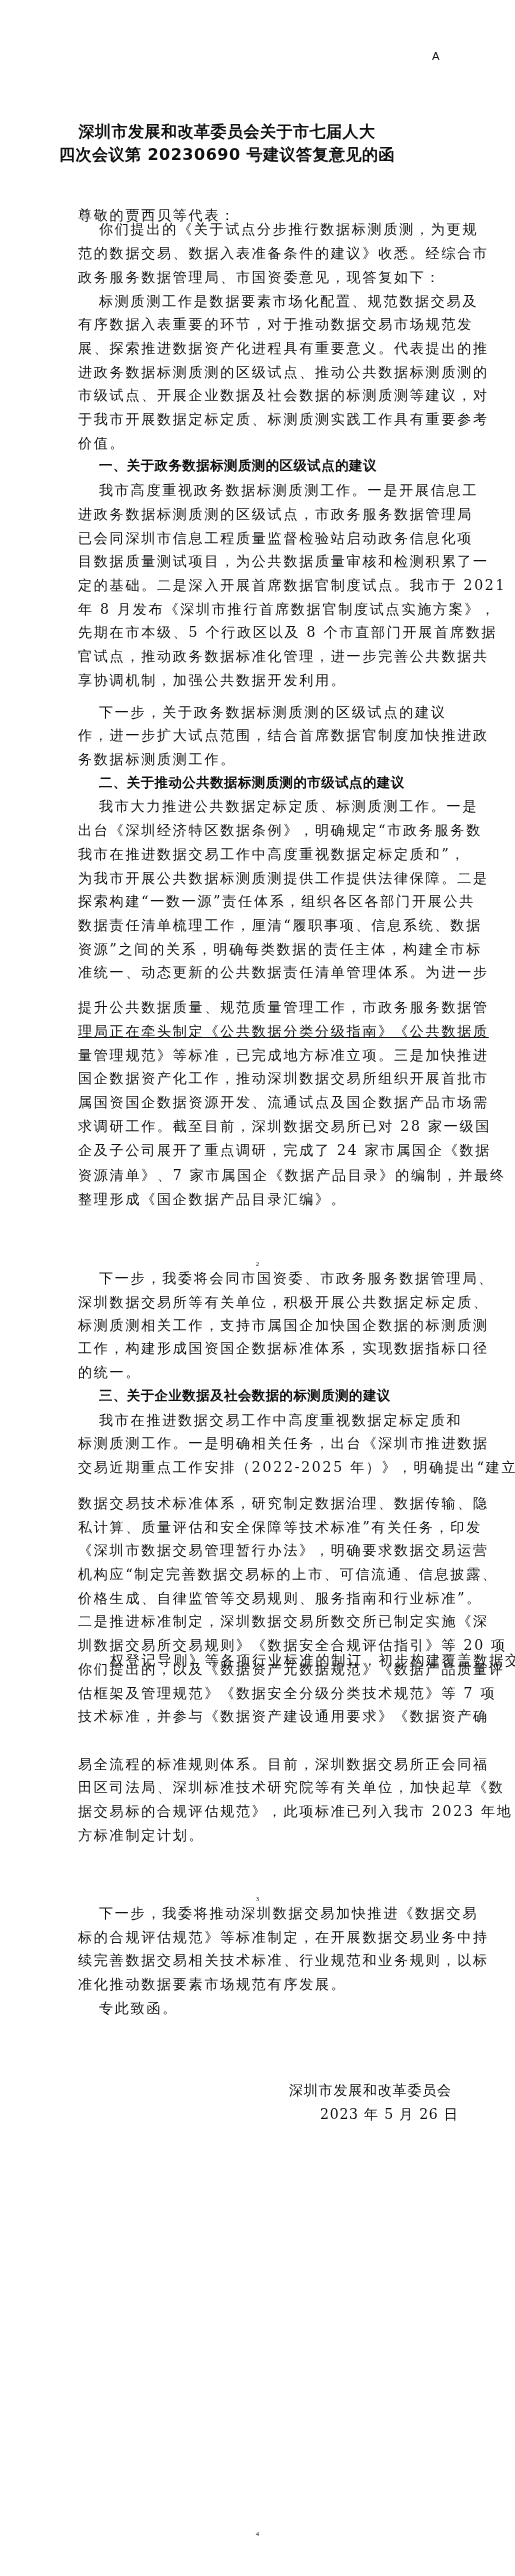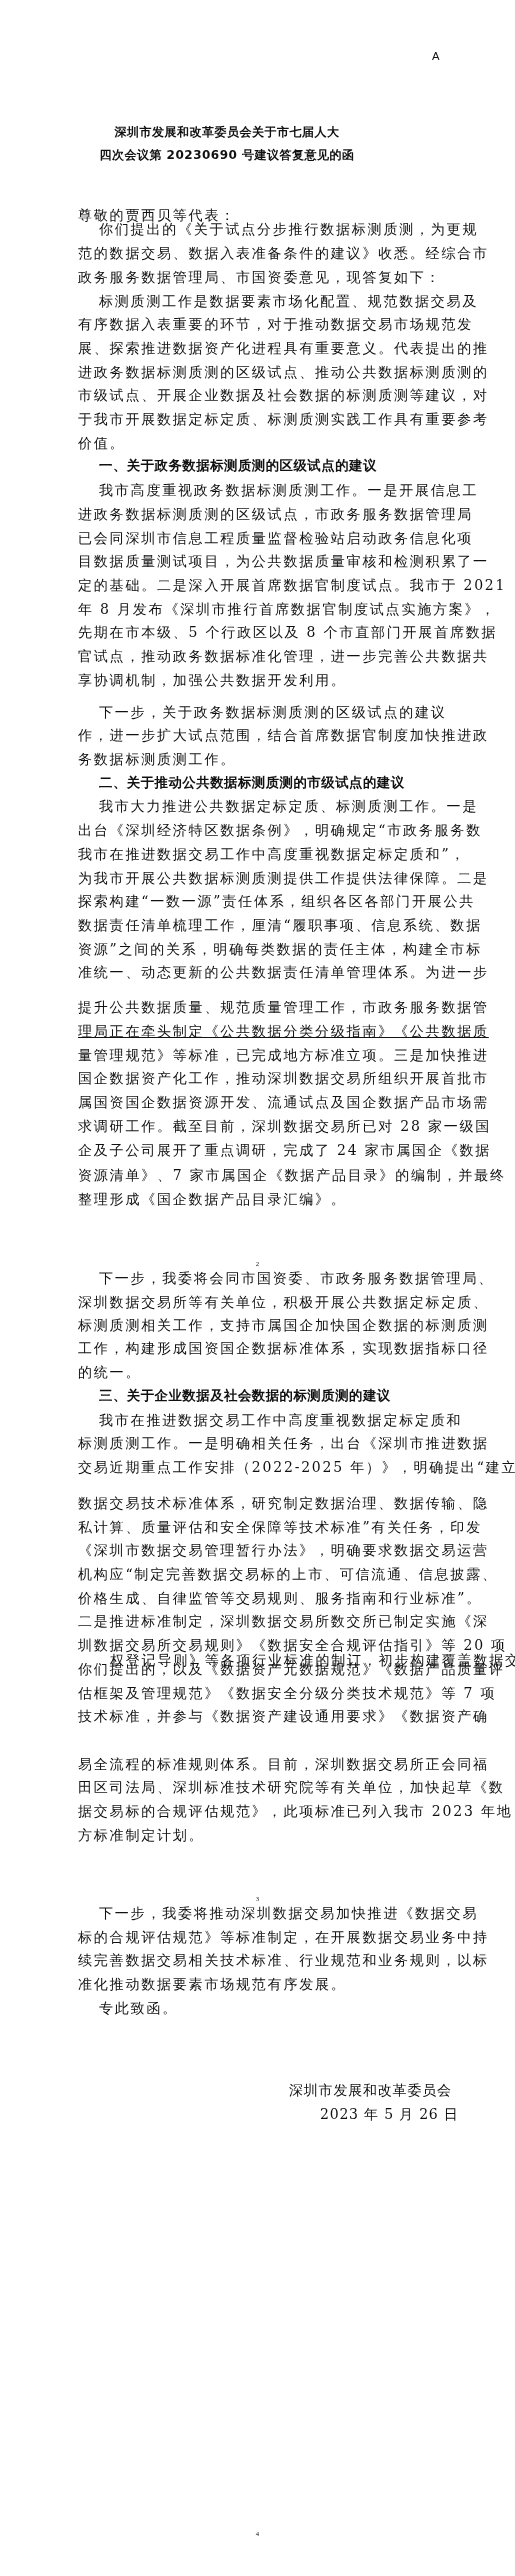--- a/index.html
+++ b/index.html
@@ -1,21 +1,21 @@
 <!DOCTYPE html>
 <html style="font-size:8.2px"><head>
 <meta charset="utf-8">
 <style>
   html, body { margin: 0; padding: 0; background: #ffffff; }
   body { width: 515px; height: 2588px; position: relative; overflow: hidden;
          font-family: "DejaVu Serif", "Liberation Serif", serif; color: #111; }
   .mark { position: absolute; left: 432px; top: 50px; font-size: 11.3px;
           font-family: "Liberation Sans", sans-serif; }
   .title { position: absolute; left: 0; width: 454px; text-align: center;
-           font-size: 12px; font-weight: bold; line-height: 24px; letter-spacing: 0.5px;
+           font-size: 16px; font-weight: bold; line-height: 24px; letter-spacing: 0.5px;
            font-family: "DejaVu Sans", sans-serif; }
   .line { position: absolute; left: 78px; width: 361px; height: 24px;
           font-size: 14px; line-height: 24px; white-space: nowrap;
           letter-spacing: 1.8px; }
   .line.indent { left: 99px; width: 340px; }
   .line.heading { font-weight: bold; font-family: "DejaVu Sans", sans-serif; font-size: 13.4px; letter-spacing: 0.5px; }
   .line.right { left: 289px; width: 155px; letter-spacing: 0.8px; text-align: left; }
   .line.right2 { left: 320px; width: 124px; letter-spacing: 0.8px; }
   .pagenum { position: absolute; left: 0; width: 515px; text-align: center;
              font-size: 6.7px; font-family: "Liberation Serif", serif; }

